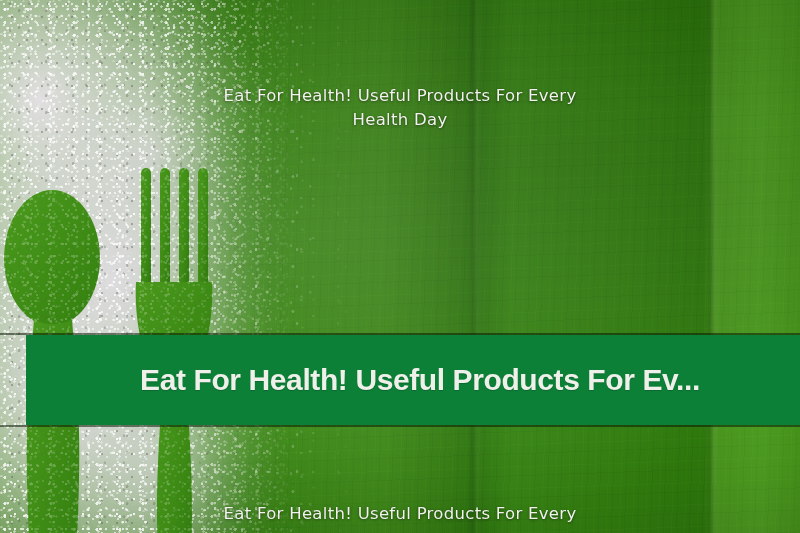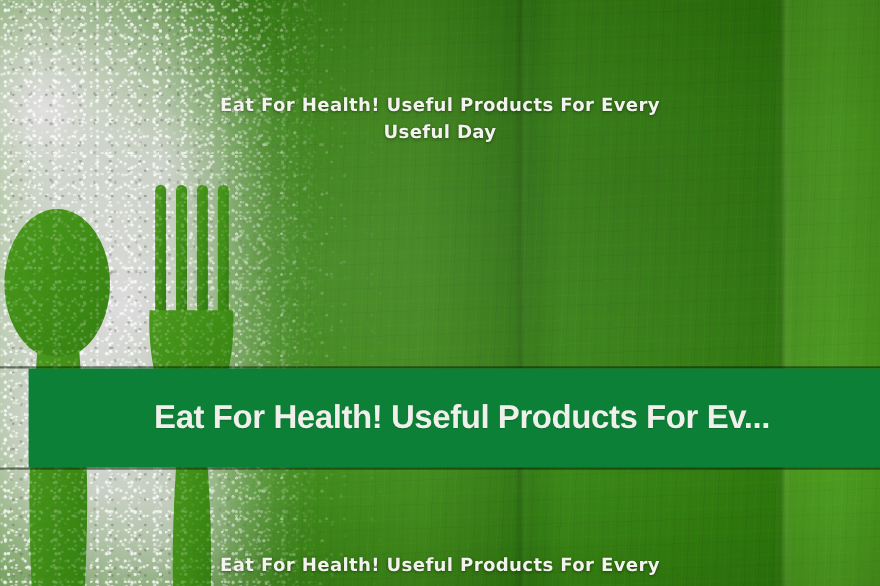--- a/index.html
+++ b/index.html
@@ -150,21 +150,21 @@
   .cutlery { position:absolute; left:0; top:0; width:330px; height:560px; }
   .cutlery svg { position:absolute; left:0; top:0; }
 
   
   .photo-caption {
     position:absolute;
     left:0; width:800px;
     text-align:center;
     color:#f1f3ec;
     font-family:"DejaVu Sans", sans-serif;
-    font-weight:bold;
+    font-weight:normal;
     letter-spacing:.3px;
     text-shadow:0 1px 3px rgba(0,0,0,.40), 0 0 1px rgba(0,0,0,.35);
     line-height:1.45;
     pointer-events:none;
   }
   #caption-top    { top:84px;  font-size:16.5px; }
   #caption-bottom { top:502px; font-size:16.5px; }
 
   
   #banner-bar {
@@ -247,21 +247,21 @@
       </g>
     </svg>
   </div>
 
   <div class="sugar-wrap" style="opacity:.30">
     <div class="sugar-grain"></div>
   </div>
 
   <div id="caption-top" class="photo-caption">
     <div>Eat For Health! Useful Products For Every</div>
-    <div>Useful Day</div>
+    <div>Health Day</div>
   </div>
 
   <div id="caption-bottom" class="photo-caption">
     <div>Eat For Health! Useful Products For Every</div>
   </div>
 
   <div class="bar-seam-top"></div>
   <div id="banner-bar">
     <div id="banner-title">Eat For Health! Useful Products For Ev...</div>
   </div>

